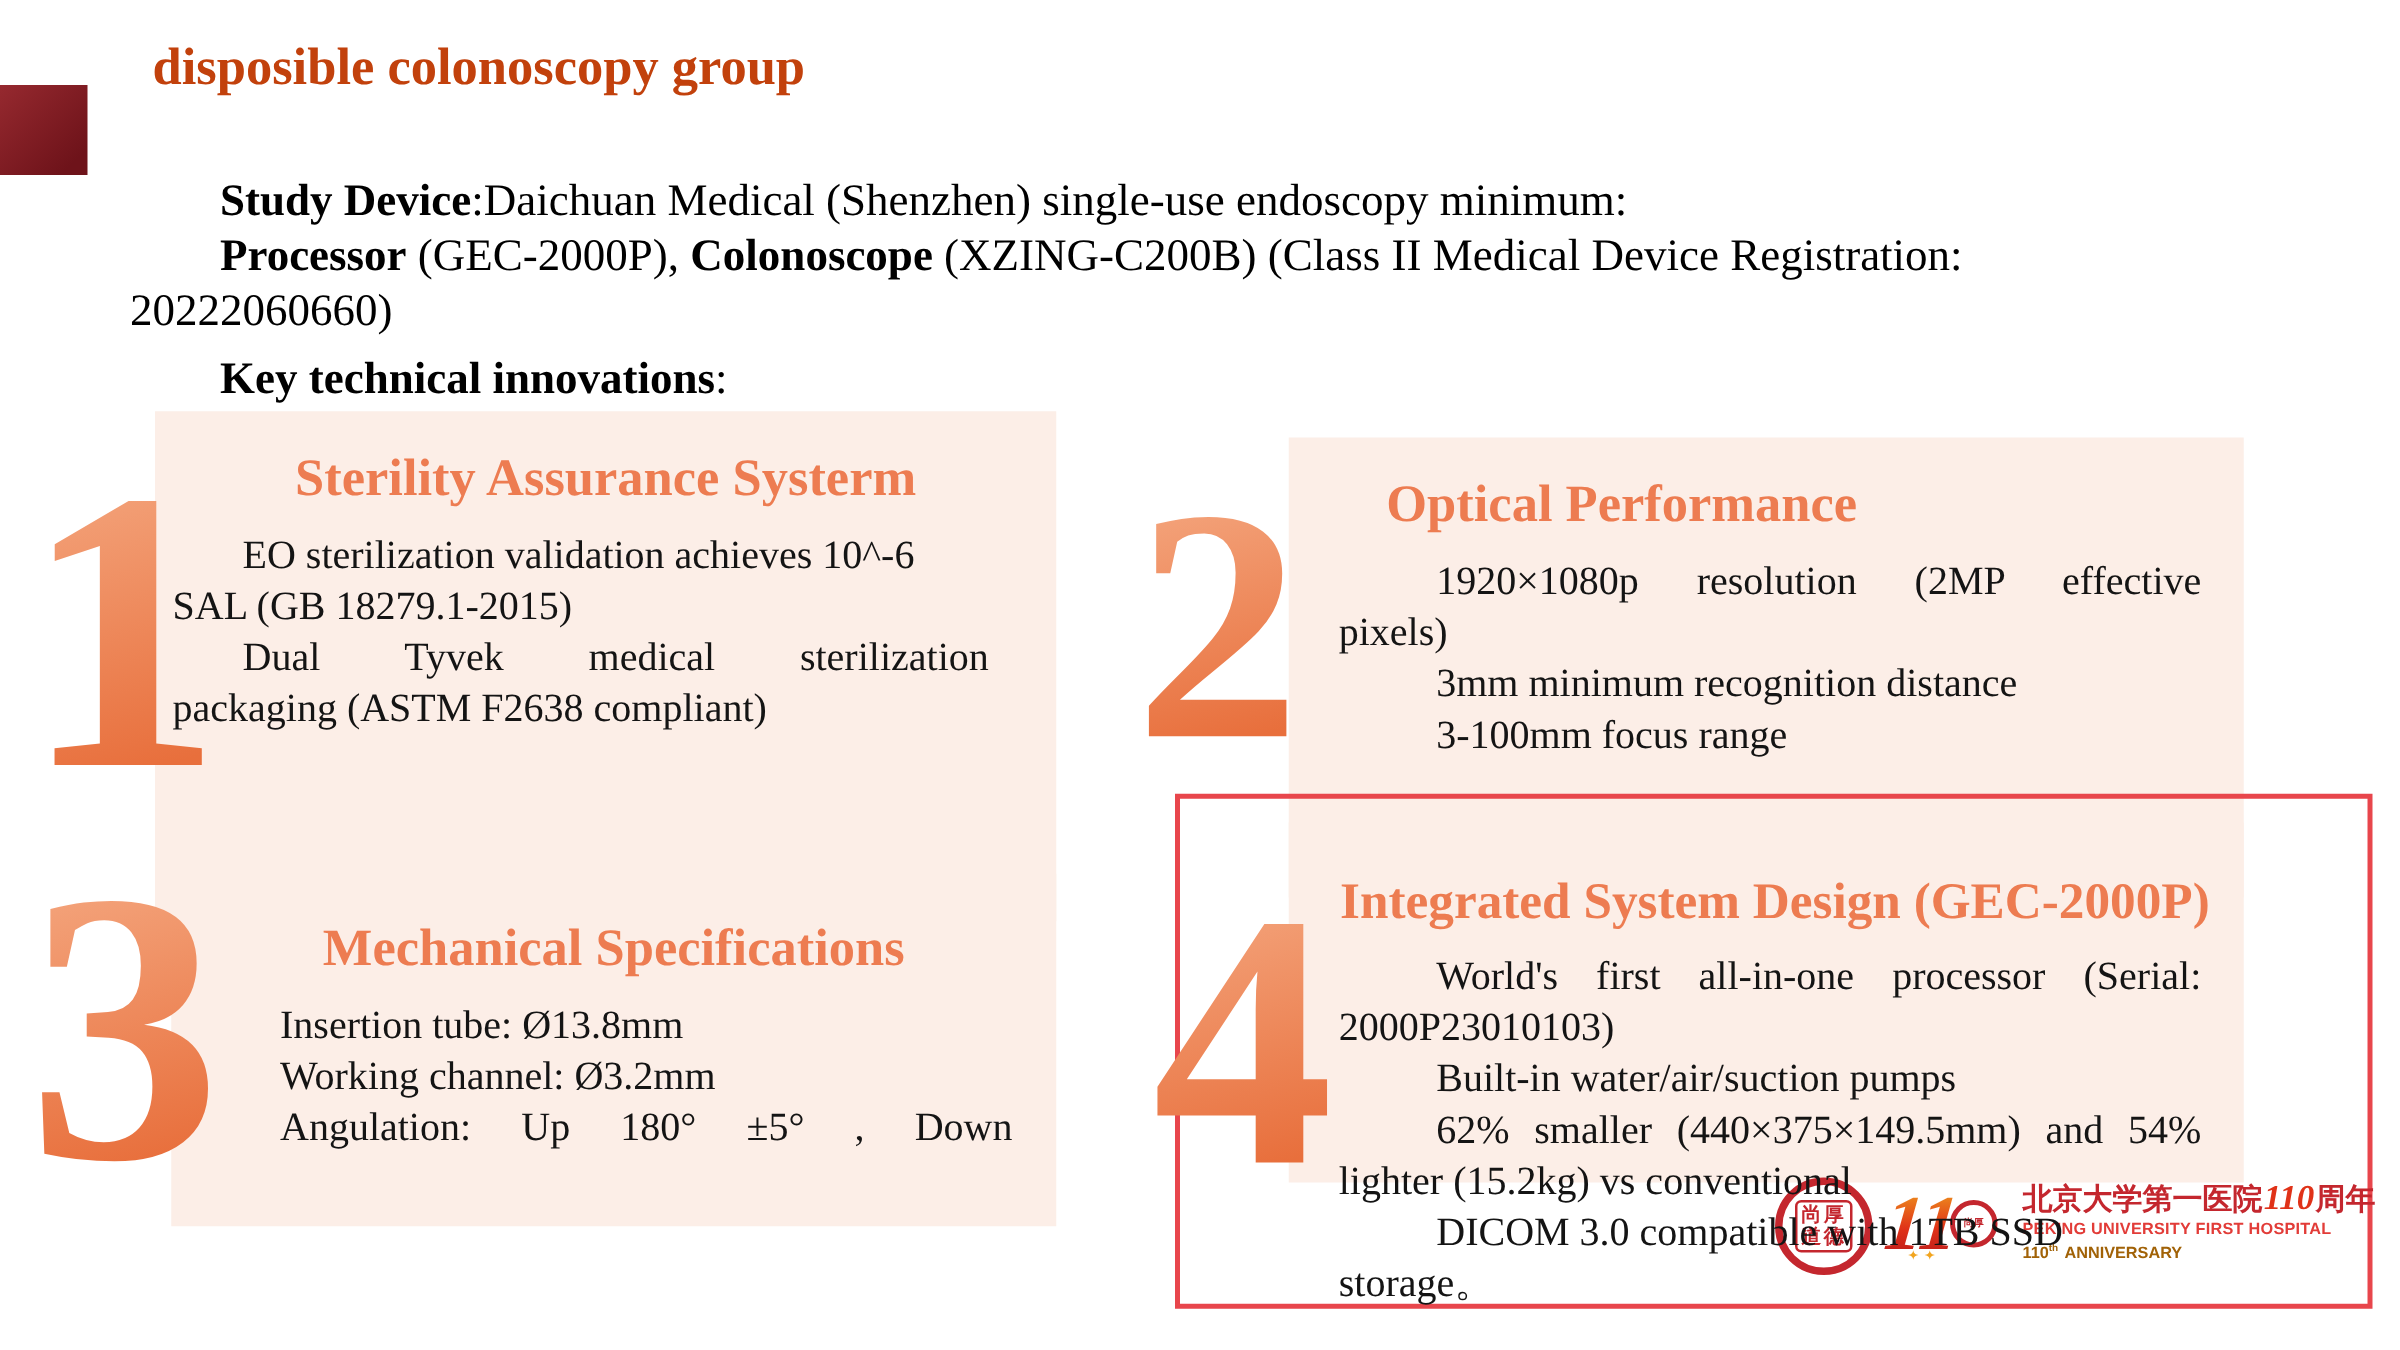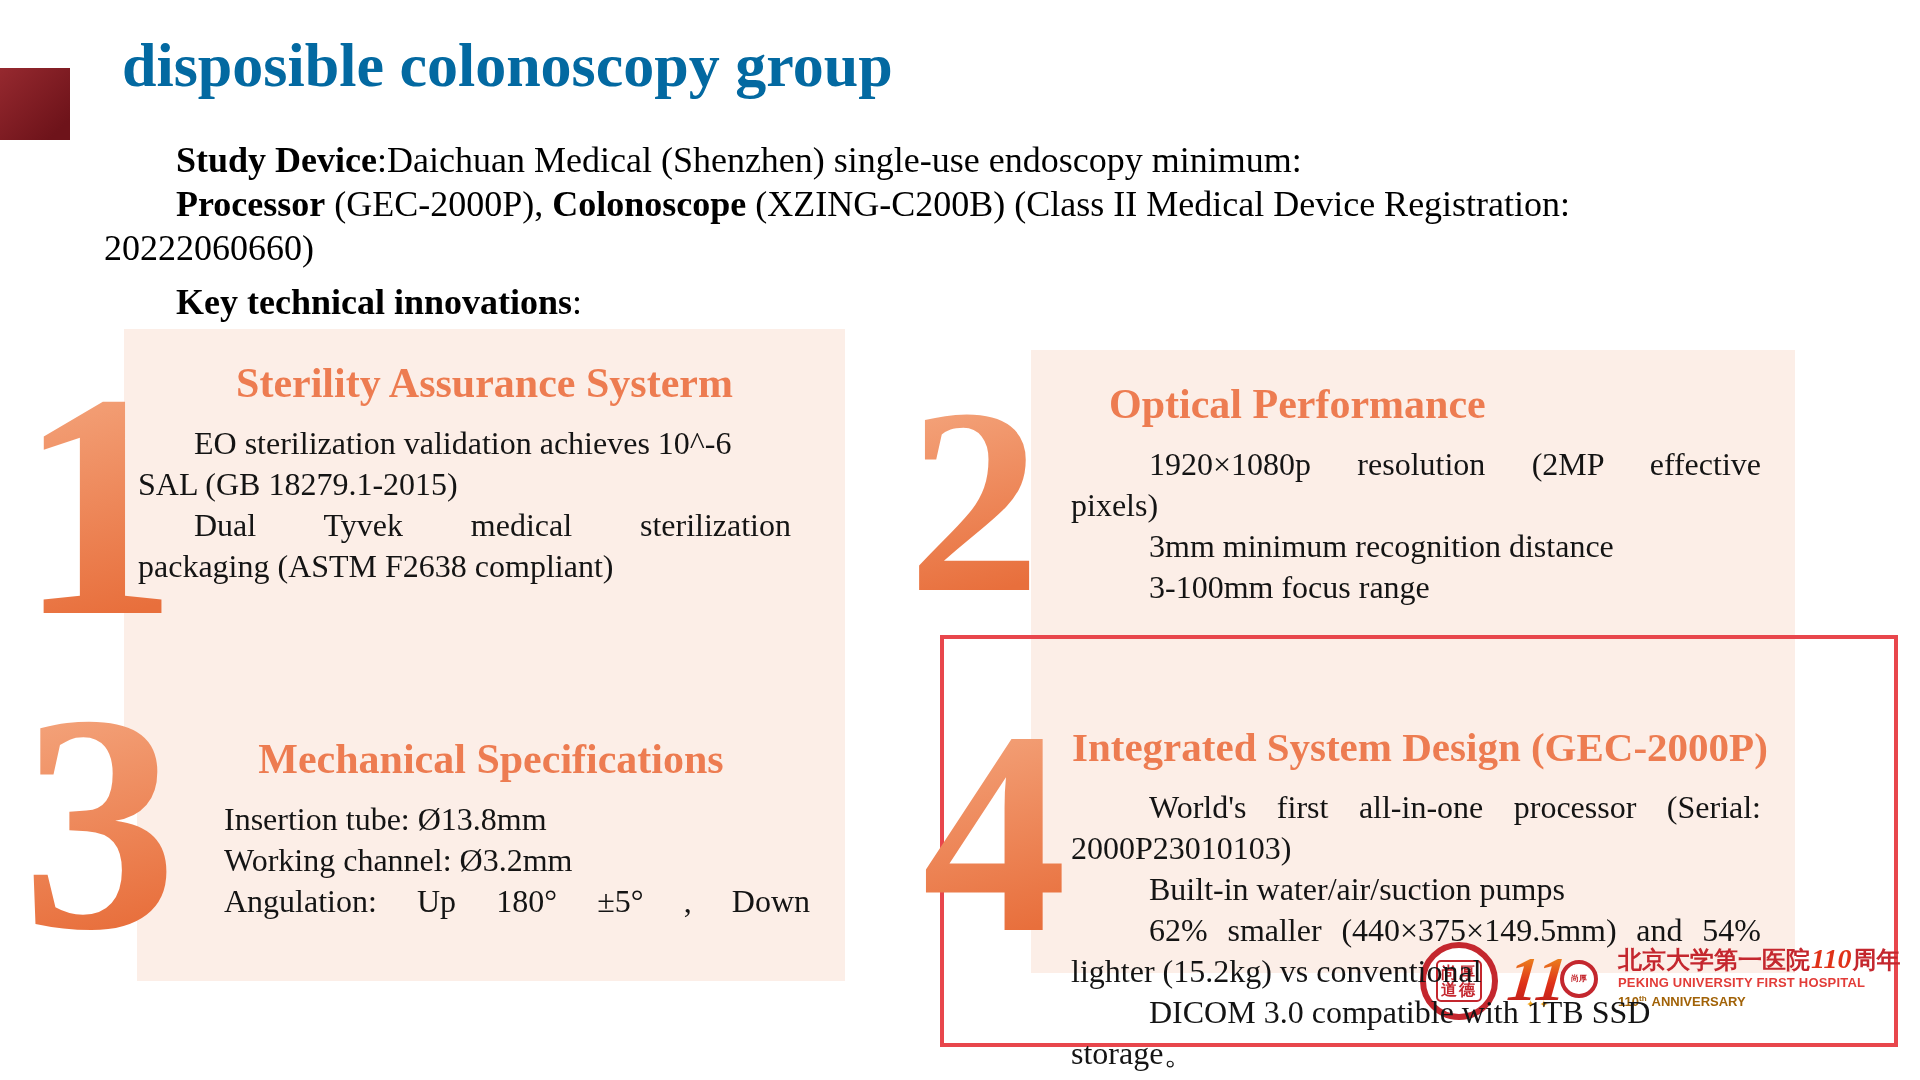--- a/index.html
+++ b/index.html
@@ -10,21 +10,21 @@
 
   
   .corner-block {
     position:absolute; left:0; top:68px; width:70px; height:72px;
     background:linear-gradient(135deg, #96292f 0%, #6e131a 85%);
   }
 
   
   .slide-title {
     position:absolute; left:122px; top:30px; margin:0;
-    font-size:62px; font-weight:bold; color:#0369a1; white-space:nowrap;
+    font-size:42px; font-weight:bold; color:#c2410c; white-space:nowrap;
   }
   .intro { position:absolute; left:104px; top:138px; width:1790px; font-size:36px; line-height:44px; color:#000; }
   .iline { white-space:nowrap; }
   .iline.ind { padding-left:72px; }
   .iline.key { margin-top:10px; }
   .iline b { font-weight:bold; }
 
   
   .box { position:absolute; background:var(--box-bg); }
   .box-title {
@@ -45,21 +45,21 @@
   .box2 .box-body { padding:0 34px 0 40px; --ind:78px; }
 
   .box3 { left:137px; top:699px; width:708px; height:282px; }
   .box3 .box-title { padding-top:36px; text-align:center; }
   .box3 .box-body { padding:0 35px 0 49px; --ind:38px; }
 
   .red-frame {
     position:absolute; left:940px; top:635px; width:950px; height:404px;
     border:4px solid var(--red-frame); z-index:0; background:transparent;
   }
-  .box4 { left:1031px; top:658px; width:764px; height:288px;margin-top:27px; }
+  .box4 { left:1031px; top:658px; width:764px; height:288px; }
   .box4 .box-title { padding:38px 0 0 41px; font-size:41px; }
   .box4 .box-body { padding:0 34px 0 40px; --ind:78px; }
 
   
   .num {
     position:absolute; z-index:5; line-height:1; font-weight:bold;
     font-family:"Liberation Serif", serif; color:#ec7744;
   }
   @supports ((-webkit-background-clip:text) or (background-clip:text)) {
     .num {

